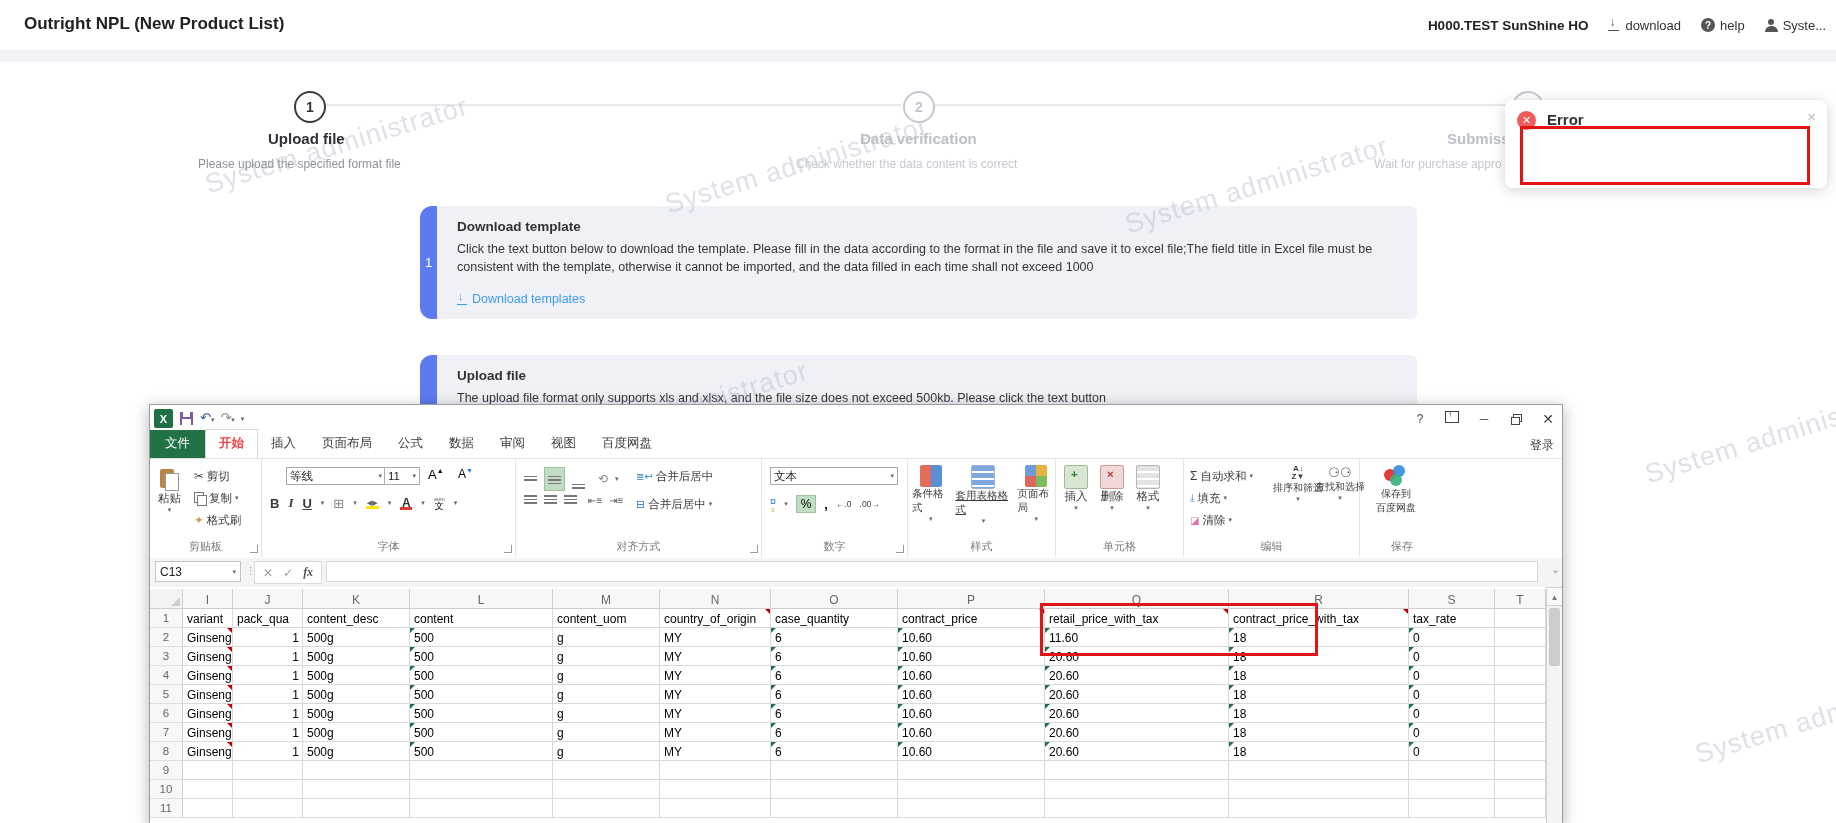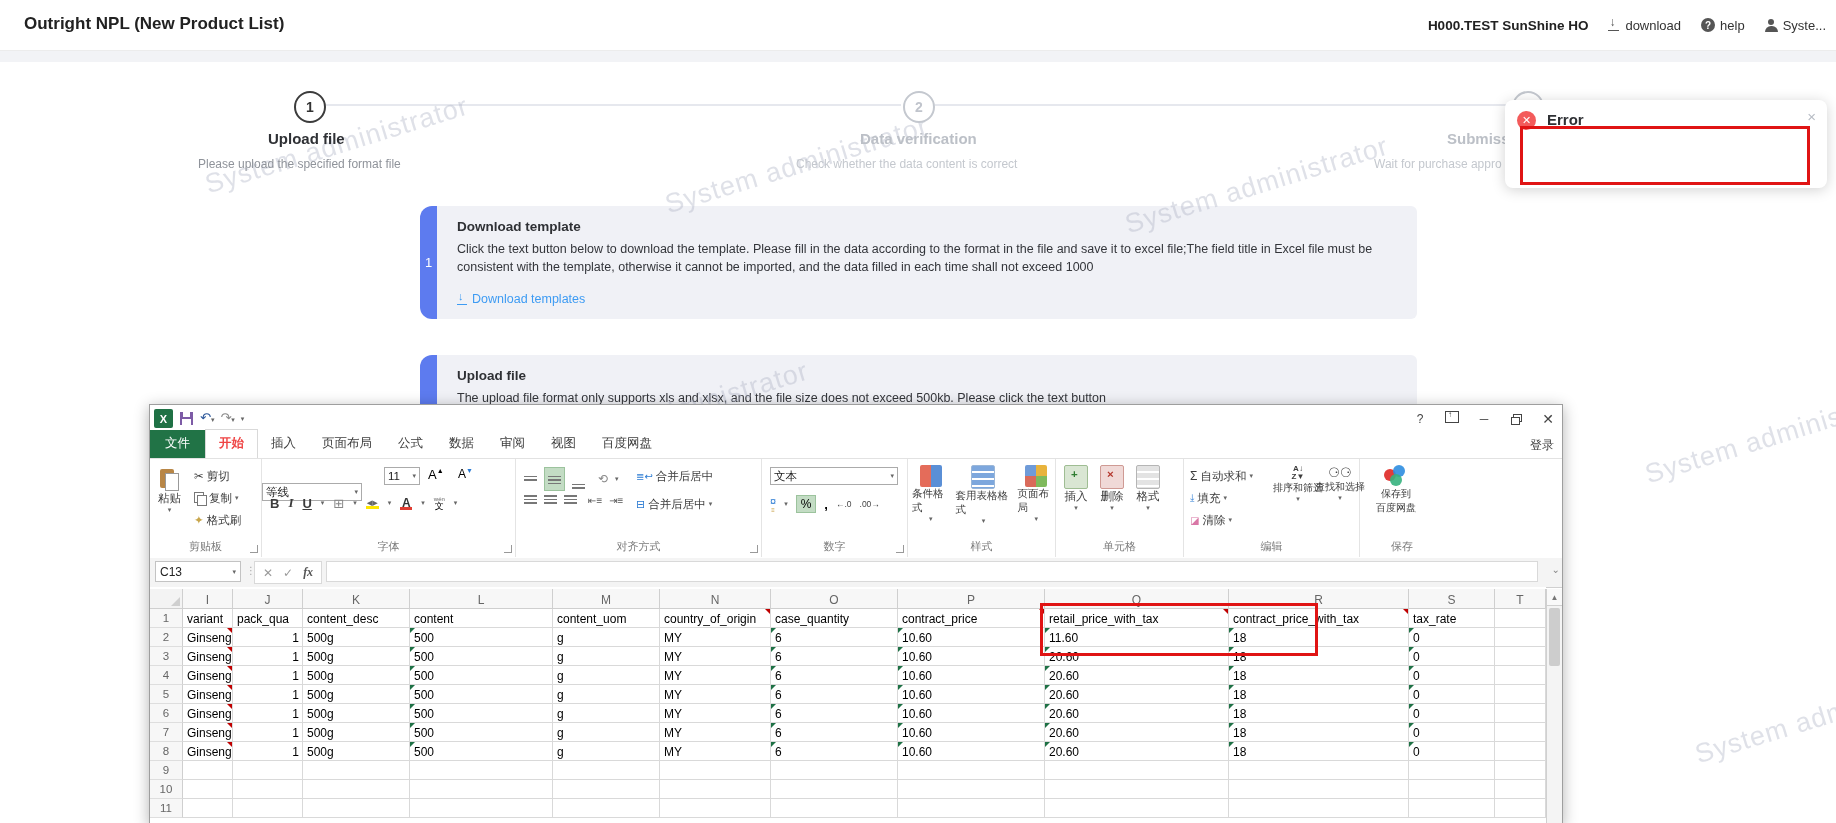--- a/index.html
+++ b/index.html
@@ -238,21 +238,21 @@
           <span class="rsmall">
               <span style="color:#c8a64c;">✦</span>
               <span>格式刷</span>
             </span>
         </div>
         <div class="rg-label">剪贴板</div>
         <div class="rg-launch"></div>
       </div>
 
       <div class="rg" style="left:112px;width:254px;">
-        <div class="combo" style="position:absolute;left:0;top:8px;width:100px;margin-top:16px;">
+        <div class="combo" style="position:absolute;left:24px;top:8px;width:100px;">
             <span>等线</span>
             <span class="car">▾</span>
           </div>
         <div class="combo" style="position:absolute;left:122px;top:8px;width:36px;">
             <span>11</span>
             <span class="car">▾</span>
           </div>
         <span style="position:absolute;left:166px;top:8px;font-size:13px;">A<span style="font-size:7px;vertical-align:top;">▲</span></span>
         <span style="position:absolute;left:196px;top:8px;font-size:12px;">A<span style="font-size:7px;vertical-align:top;color:#2b7bd3;">▼</span></span>
         <div style="position:absolute;left:8px;top:36px;display:flex;align-items:center;gap:9px;">
@@ -332,21 +332,21 @@
 
       <div class="rg" style="left:758px;width:148px;">
         <div style="position:absolute;left:4px;top:6px;display:flex;gap:6px;">
           <div class="rbtn">
               <span class="big-ic" style="background:linear-gradient(90deg,#e46c5a 50%,#5a8fd6 50%);"></span>
               <span style="font-size:10.5px;">条件格式</span>
               <span class="car">▾</span>
             </div>
           <div class="rbtn">
               <span class="big-ic" style="background:repeating-linear-gradient(#7da7dd 0 5px,#fff 5px 7px);border:1px solid #9bb7d8;"></span>
-              <span style="font-size:10.5px;">套用表格格式</span>
+              <span style="font-size:10.5px;text-decoration:underline;">套用表格格式</span>
               <span class="car">▾</span>
             </div>
           <div class="rbtn">
               <span class="big-ic" style="background:conic-gradient(#e8b33c 0 25%,#7fba5c 0 50%,#d96a5a 0 75%,#6f9bd8 0);"></span>
               <span style="font-size:10.5px;">页面布局</span>
               <span class="car">▾</span>
             </div>
         </div>
         <div class="rg-label">样式</div>
       </div>

